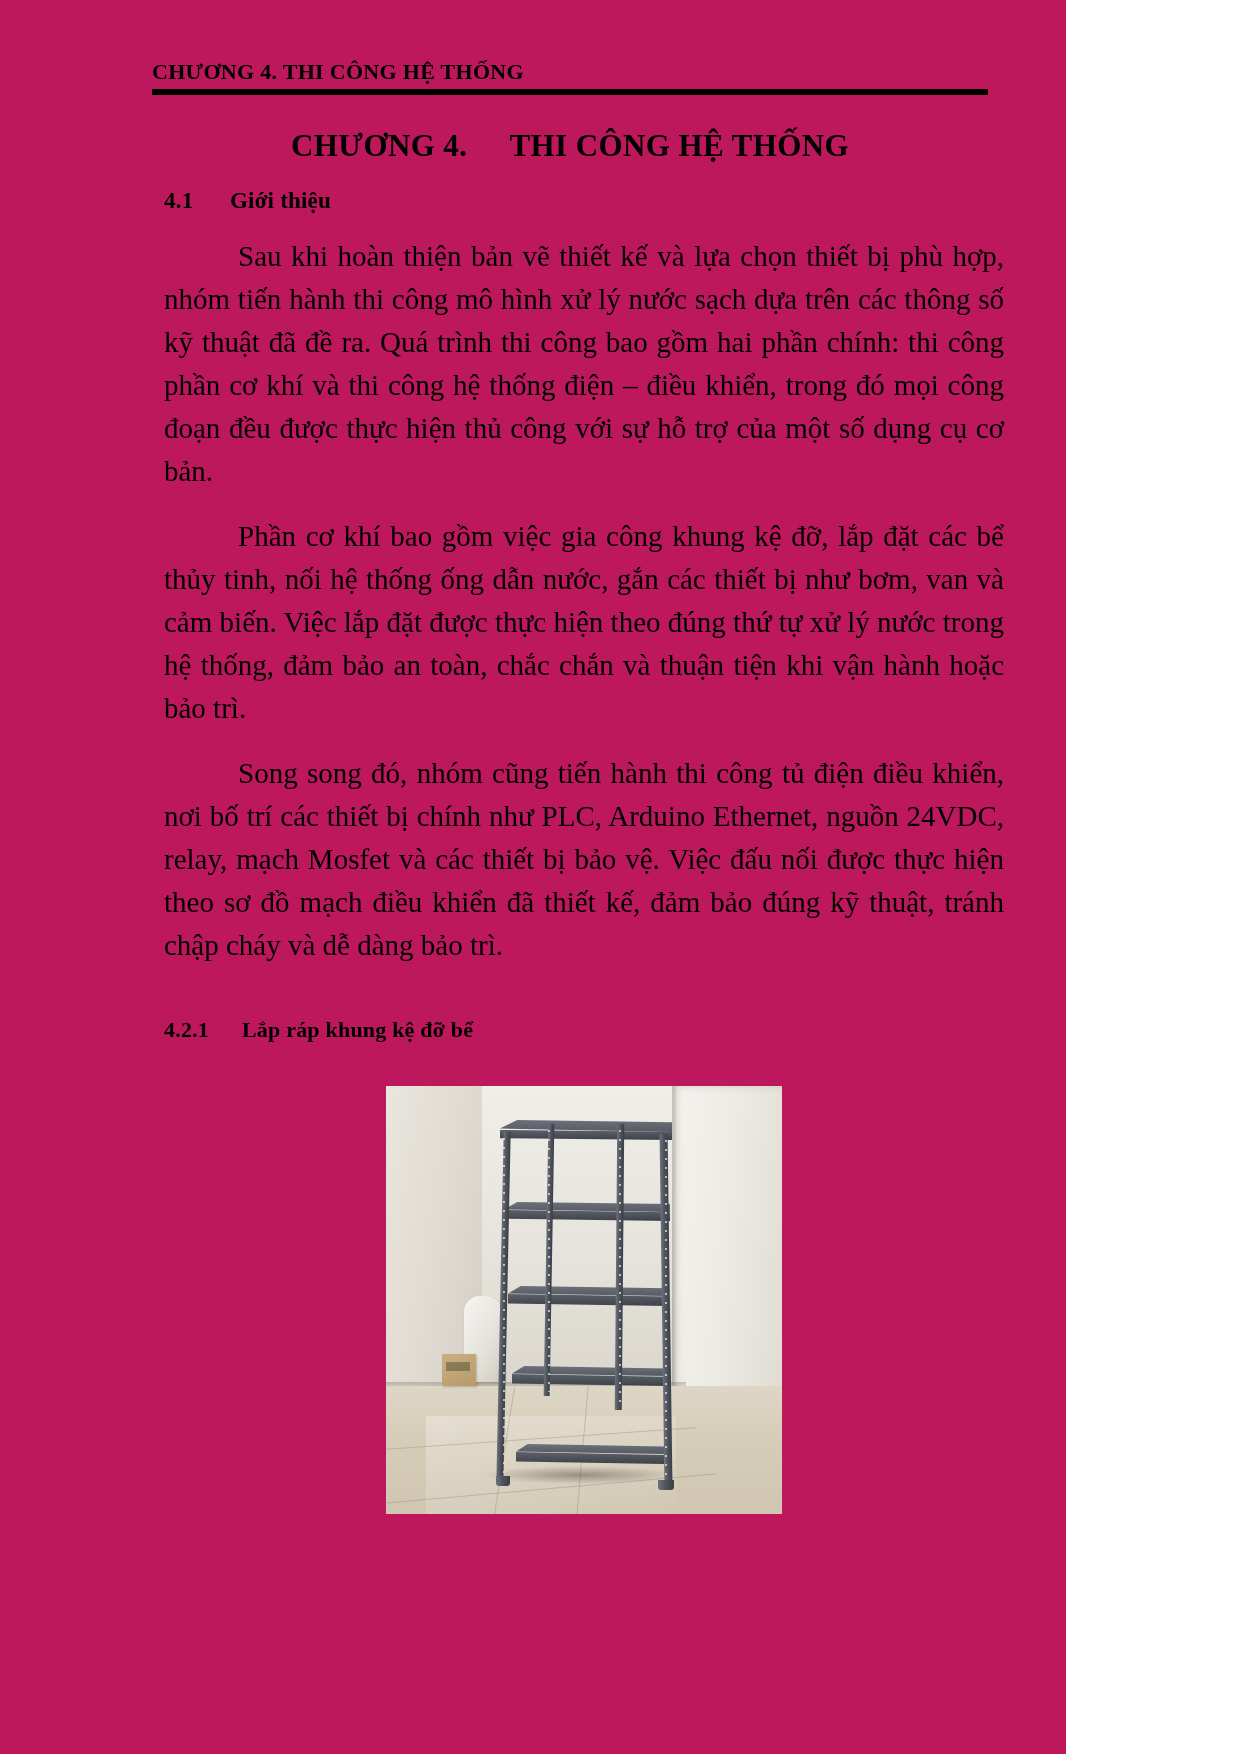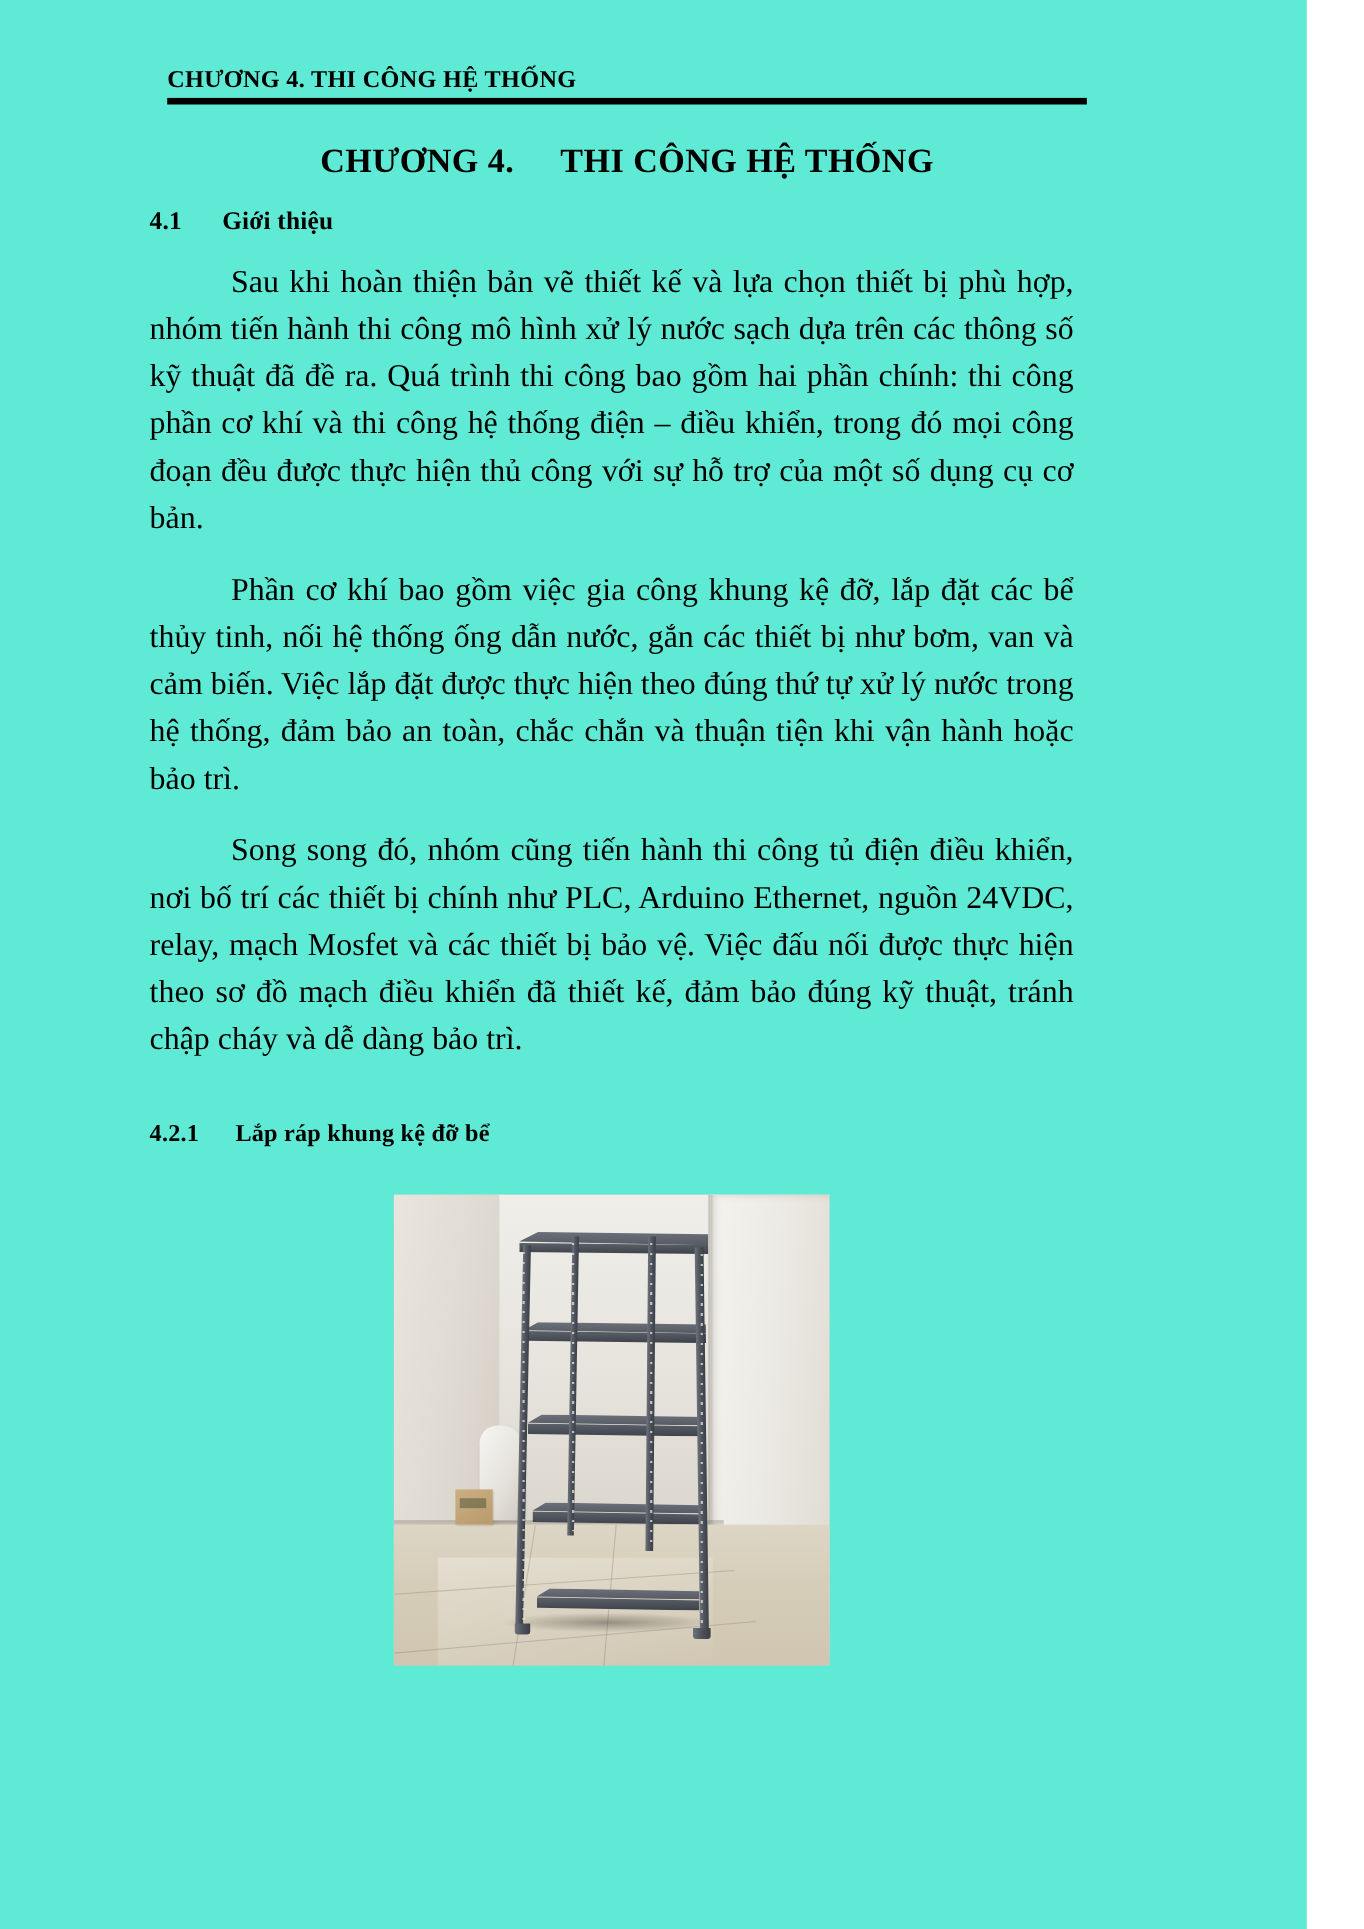--- a/index.html
+++ b/index.html
@@ -2,23 +2,23 @@
 <html lang="vi"><head>
 <meta charset="utf-8">
 <style>
   html, body {
     margin: 0;
     padding: 0;
     background: #ffffff;
   }
   .page {
     position: relative;
-    width: 1188px;
+    width: 1066px;
     height: 1754px;
-    background: #5eead4;
+    background: #be185d;
     font-family: "Liberation Serif", "DejaVu Serif", serif;
     color: #000000;
     overflow: hidden;
     box-sizing: border-box;
   }
 
   
   .running-header {
     position: absolute;
     left: 152px;
@@ -51,21 +51,21 @@
     letter-spacing: 0.4px;
   }
   .chapter-title .gap {
     display: inline-block;
     width: 42px;
   }
 
   
   .content {
     position: absolute;
-    left: 136px;
+    left: 164px;
     top: 185px;
     width: 840px;
   }
 
   h2.section-heading {
     font-size: 23px;
     font-weight: bold;
     margin: 0 0 0 0;
     padding: 0;
     line-height: 1.4;

